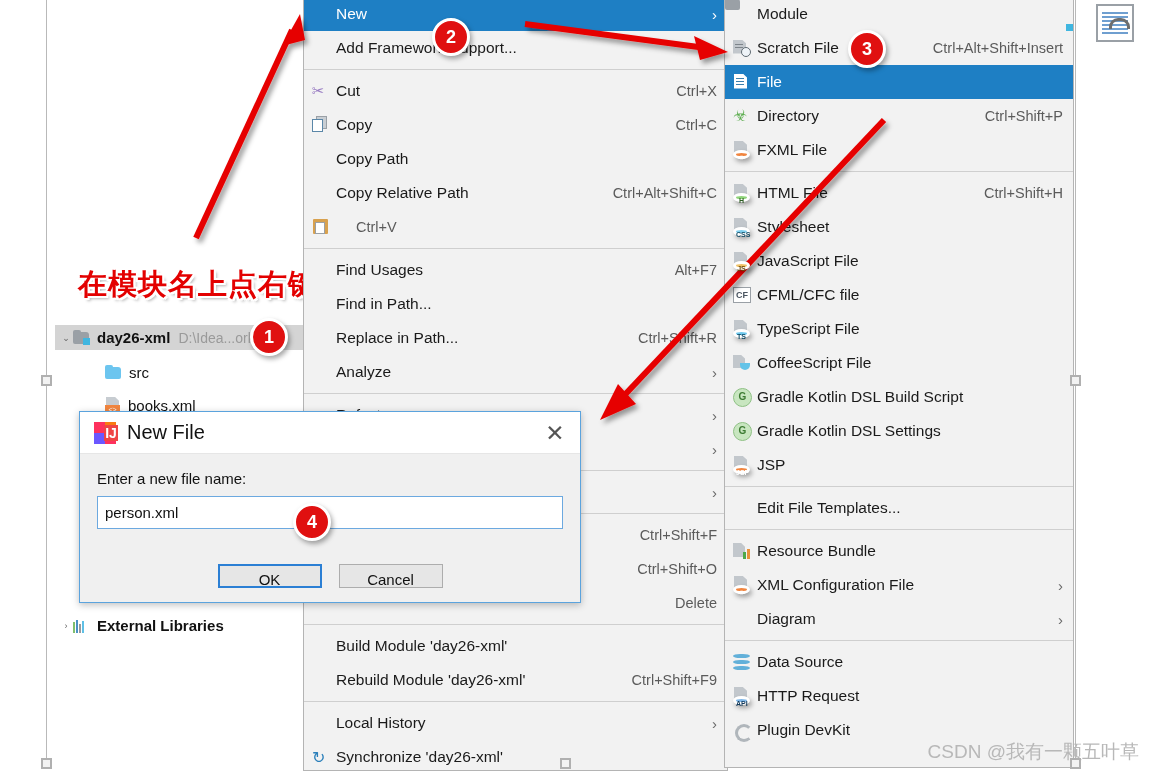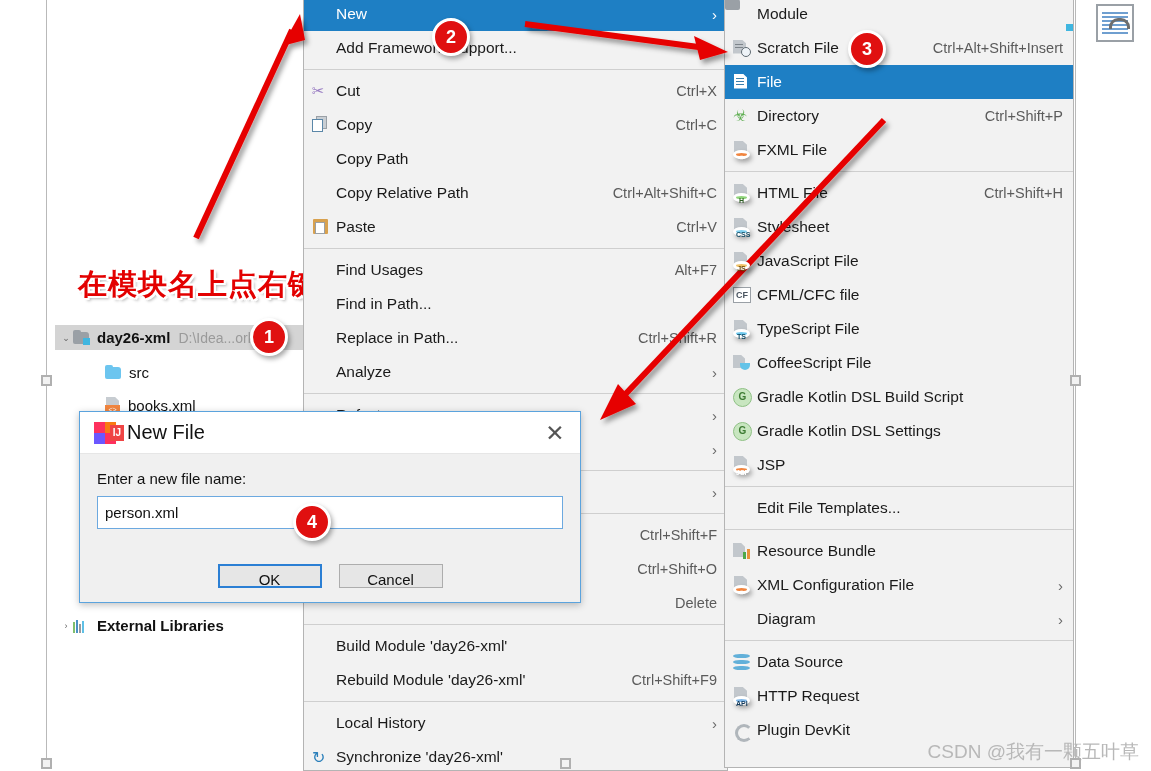--- a/index.html
+++ b/index.html
@@ -157,22 +157,22 @@
     height:42px;background:#fff;display:flex;align-items:center;
     padding:0 10px 0 14px;box-sizing:border-box;border-bottom:1px solid #e6e6e6;
   }
   #dialog .title-ic{
     width:22px;height:22px;margin-right:11px;position:relative;flex:0 0 22px;
   }
   #dialog .title-ic .q1{position:absolute;left:0;top:0;width:11px;height:11px;background:#fe315d;}
   #dialog .title-ic .q2{position:absolute;right:0;top:0;width:11px;height:11px;background:#f97a12;}
   #dialog .title-ic .q3{position:absolute;left:0;bottom:0;width:11px;height:11px;background:#6b57ff;}
   #dialog .title-ic .q4{position:absolute;right:0;bottom:0;width:11px;height:11px;background:#fe315d;}
-  #dialog .title-ic .ij{position:absolute;left:16px;top:3px;width:14px;height:16px;background:#ef4444;
-    color:#fff;font-size:10px;font-weight:bold;text-align:center;line-height:16px;}
+  #dialog .title-ic .ij{position:absolute;left:10px;top:3px;width:14px;height:16px;background:#ef4444;
+    color:#fff;font-size:14px;font-weight:bold;text-align:center;line-height:16px;}
   #dialog .title-text{flex:1 1 auto;font-size:20px;color:#111;}
   #dialog .close-x{
     width:30px;height:30px;color:#555;font-size:23px;line-height:30px;text-align:center;
     cursor:default;font-weight:300;
   }
   #dialog .body{padding:16px 17px 0 17px;}
   #dialog .field-label{font-size:15px;color:#111;margin-bottom:9px;}
   #dialog .txt{
     width:100%;height:33px;box-sizing:border-box;
     border:1px solid #6ca9e0;background:#fff;
@@ -329,21 +329,20 @@
       <span class="mi-key">Ctrl+Alt+Shift+C</span>
     </div>
 
     <div class="mi">
       <span class="mi-ic">
         <span class="mic mic-paste">
             <span class="clip"></span>
             <span class="pg"></span>
           </span>
       </span>
-      <span class="mi-label">Paste</span>
       <span class="mi-key">Ctrl+V</span>
     </div>
 
     <div class="sep"></div>
 
     <div class="mi">
       <span class="mi-ic"></span>
       <span class="mi-label">Find Usages</span>
       <span class="mi-key">Alt+F7</span>
     </div>

